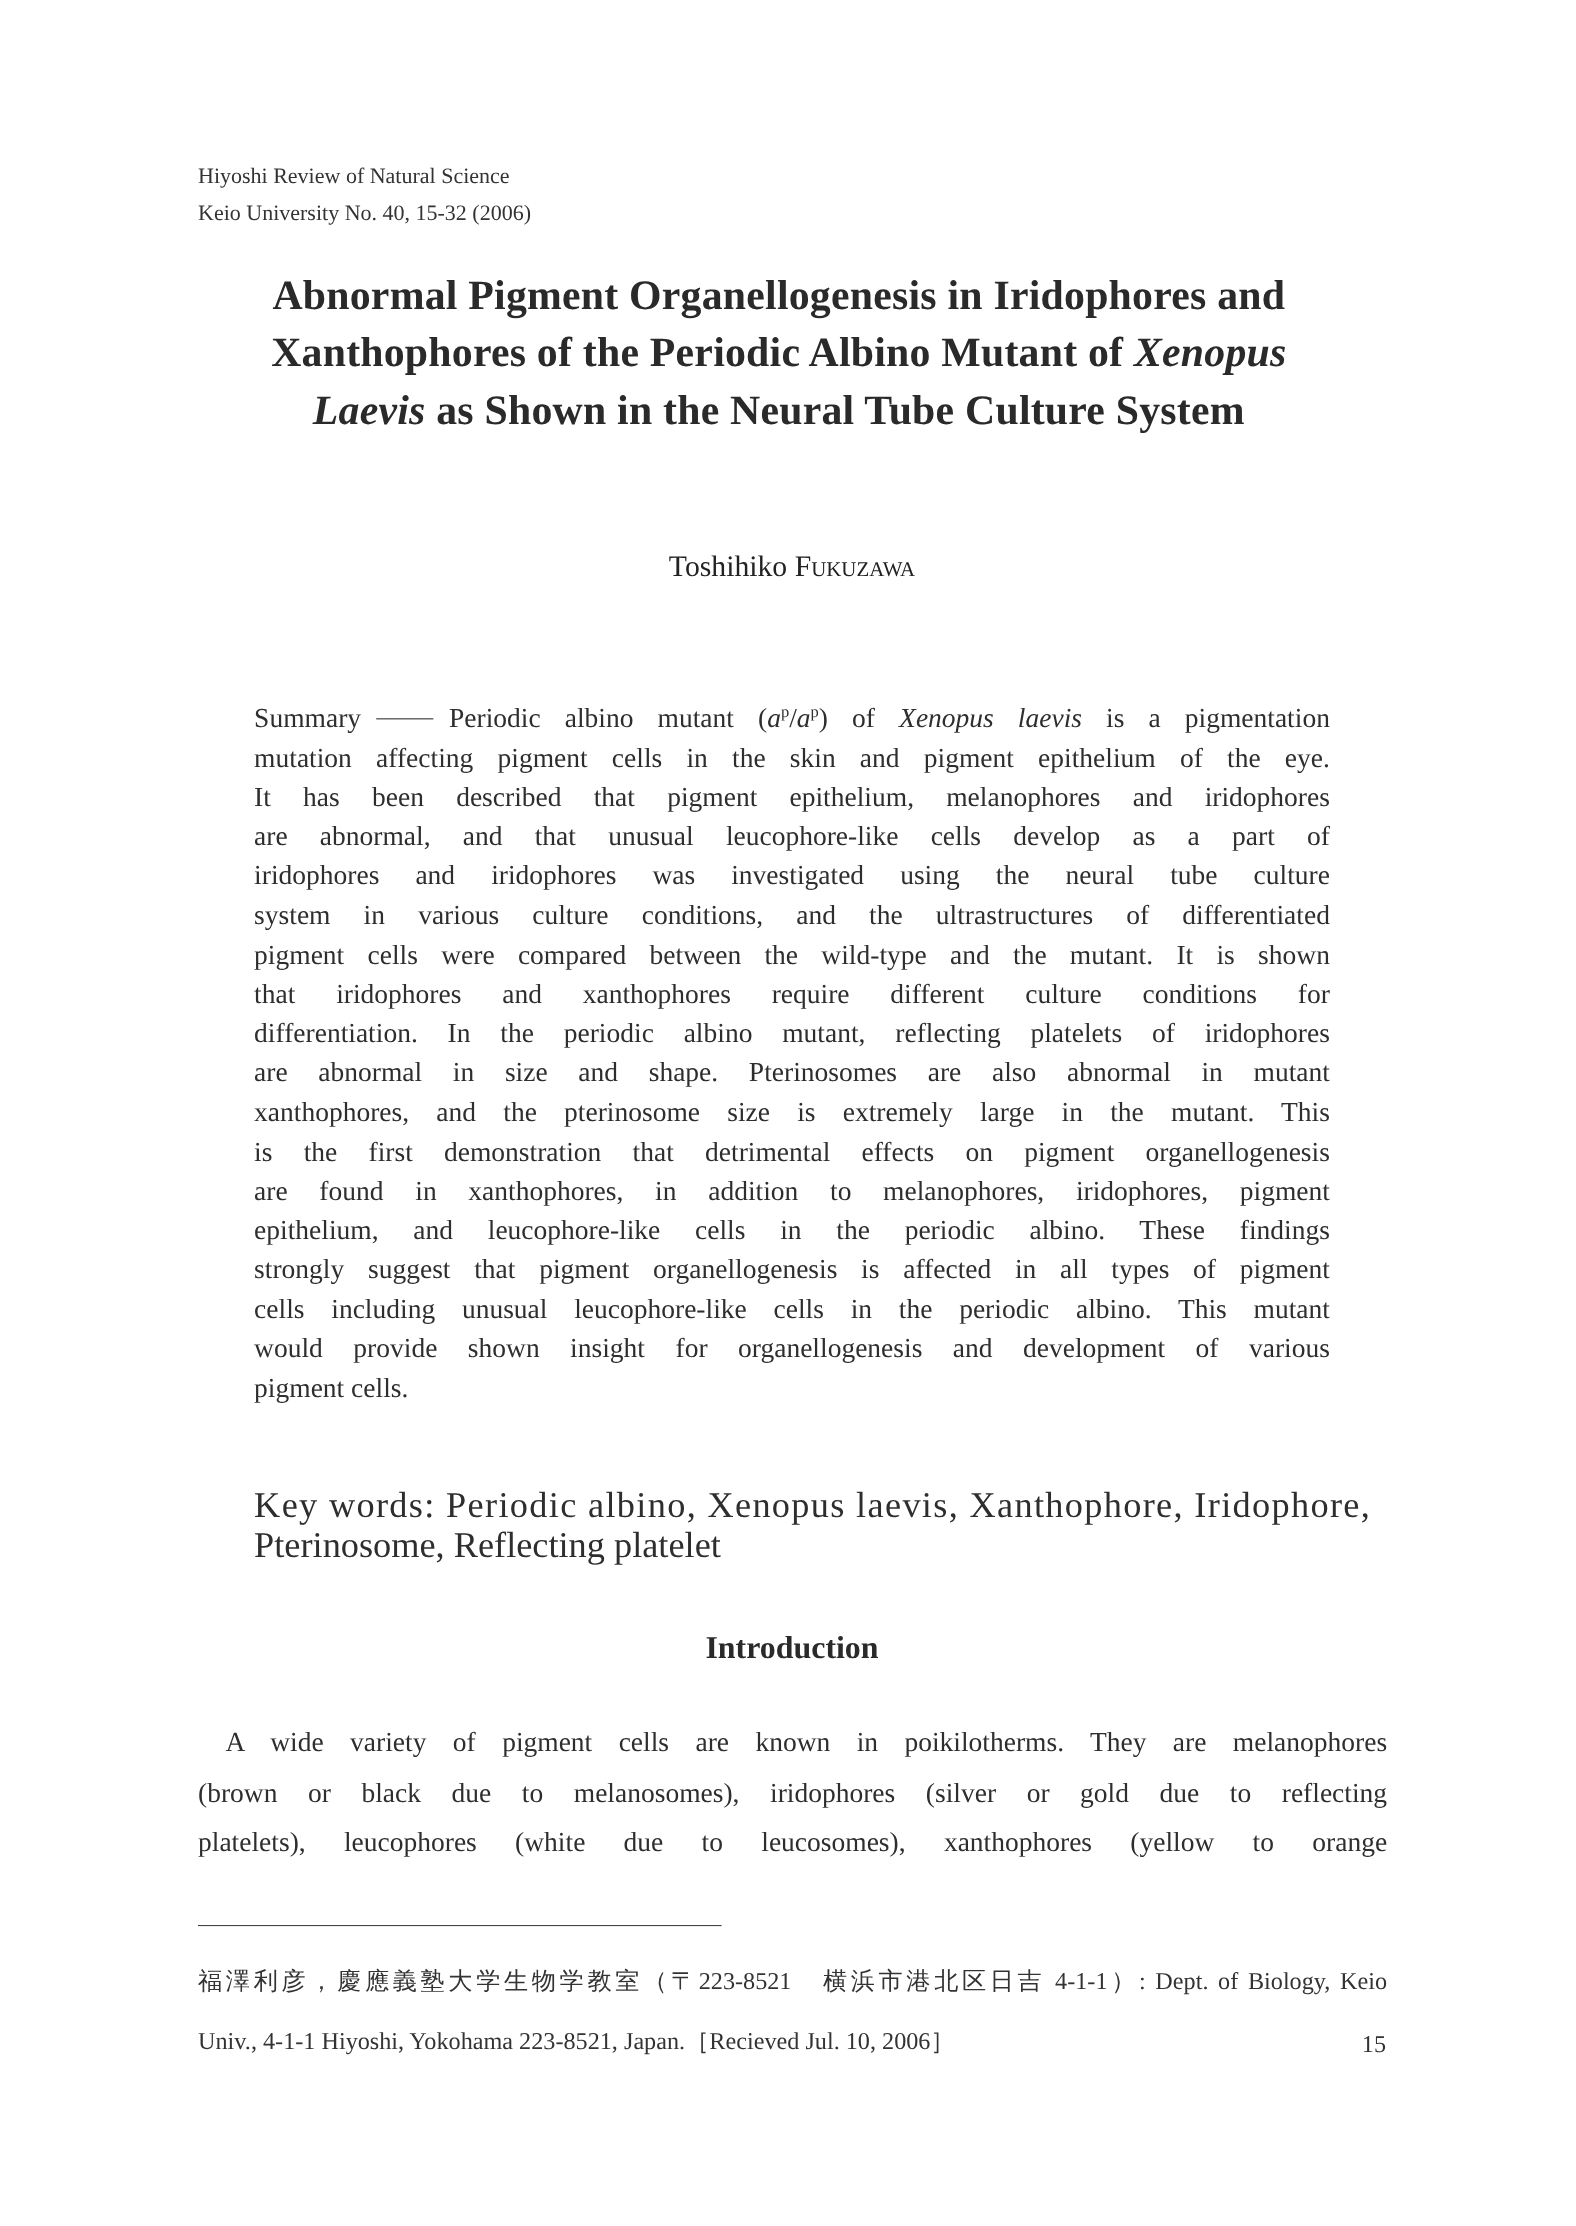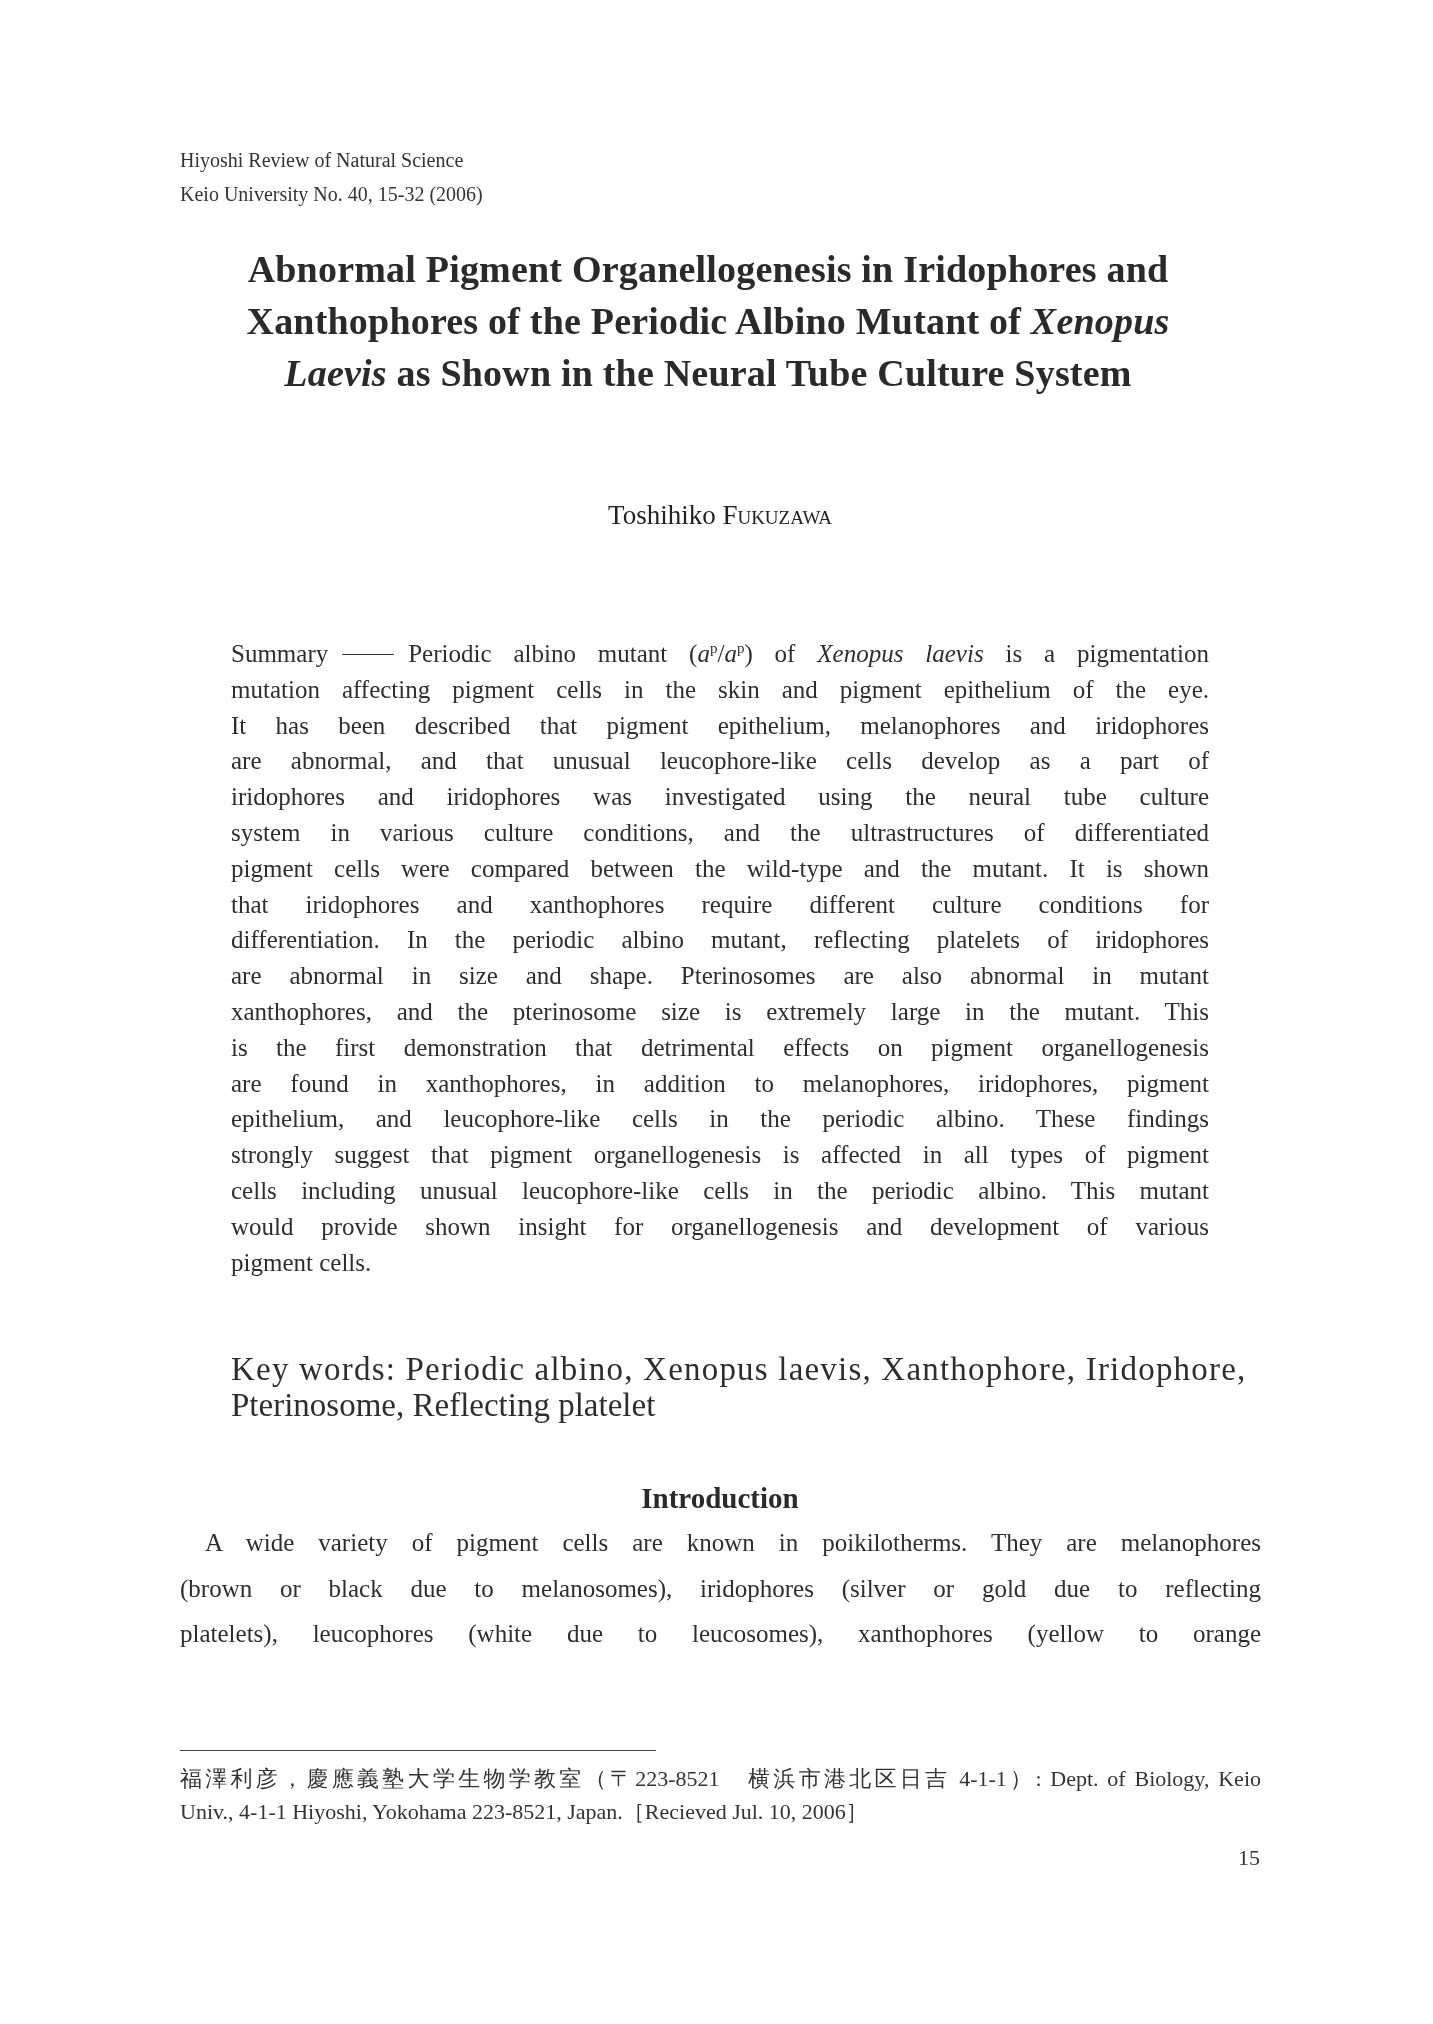--- a/index.html
+++ b/index.html
@@ -36,34 +36,34 @@
       position: absolute; left: 231px; width: 978px; top: 1352px;
       font-size: 33px; line-height: 35.8px; color: #2e2e2e;
     }
     .keywords .line { display: block; white-space: nowrap; height: 35.8px; }
     .keywords .line.first { text-align: justify; text-align-last: justify; letter-spacing: 1.2px; }
     .section-heading {
       position: absolute; left: 180px; width: 1080px; top: 1478px;
       text-align: center; font-size: 29px; line-height: 40px; font-weight: bold; color: #2a2a2a;
     }
     .intro {
-      position: absolute; left: 180px; width: 1081px; top: 1520px;
+      position: absolute; left: 180px; width: 1081px; top: 1562px;
       font-size: 25px; line-height: 45.5px; color: #2e2e2e;
     }
     .intro .line { display: block; white-space: nowrap; text-align: justify; text-align-last: justify; height: 45.5px; }
     .intro .line.indent { padding-left: 25px; }
     .footnote-rule {
       position: absolute; left: 180px; top: 1750px; width: 476px; height: 0;
       border-top: 1.5px solid #444;
     }
     .footnote {
       position: absolute; left: 180px; width: 1081px; top: 1762px;
       font-size: 22px; line-height: 33px; color: #333;
     }
-    .footnote .line { display: block; white-space: nowrap; height: 33px; }
+    .footnote .line { display: block; white-space: nowrap; height: 33px; margin-top: 22px; }
     .footnote .line.first { text-align: justify; text-align-last: justify; }
     .page-number {
       position: absolute; left: 1200px; top: 1845px; width: 60px; text-align: right;
       font-size: 22px; color: #333;
     }
     i { font-style: italic; }
     sup { font-size: 60%; vertical-align: super; line-height: 0; }
   </style>
 </head>
 <body>

